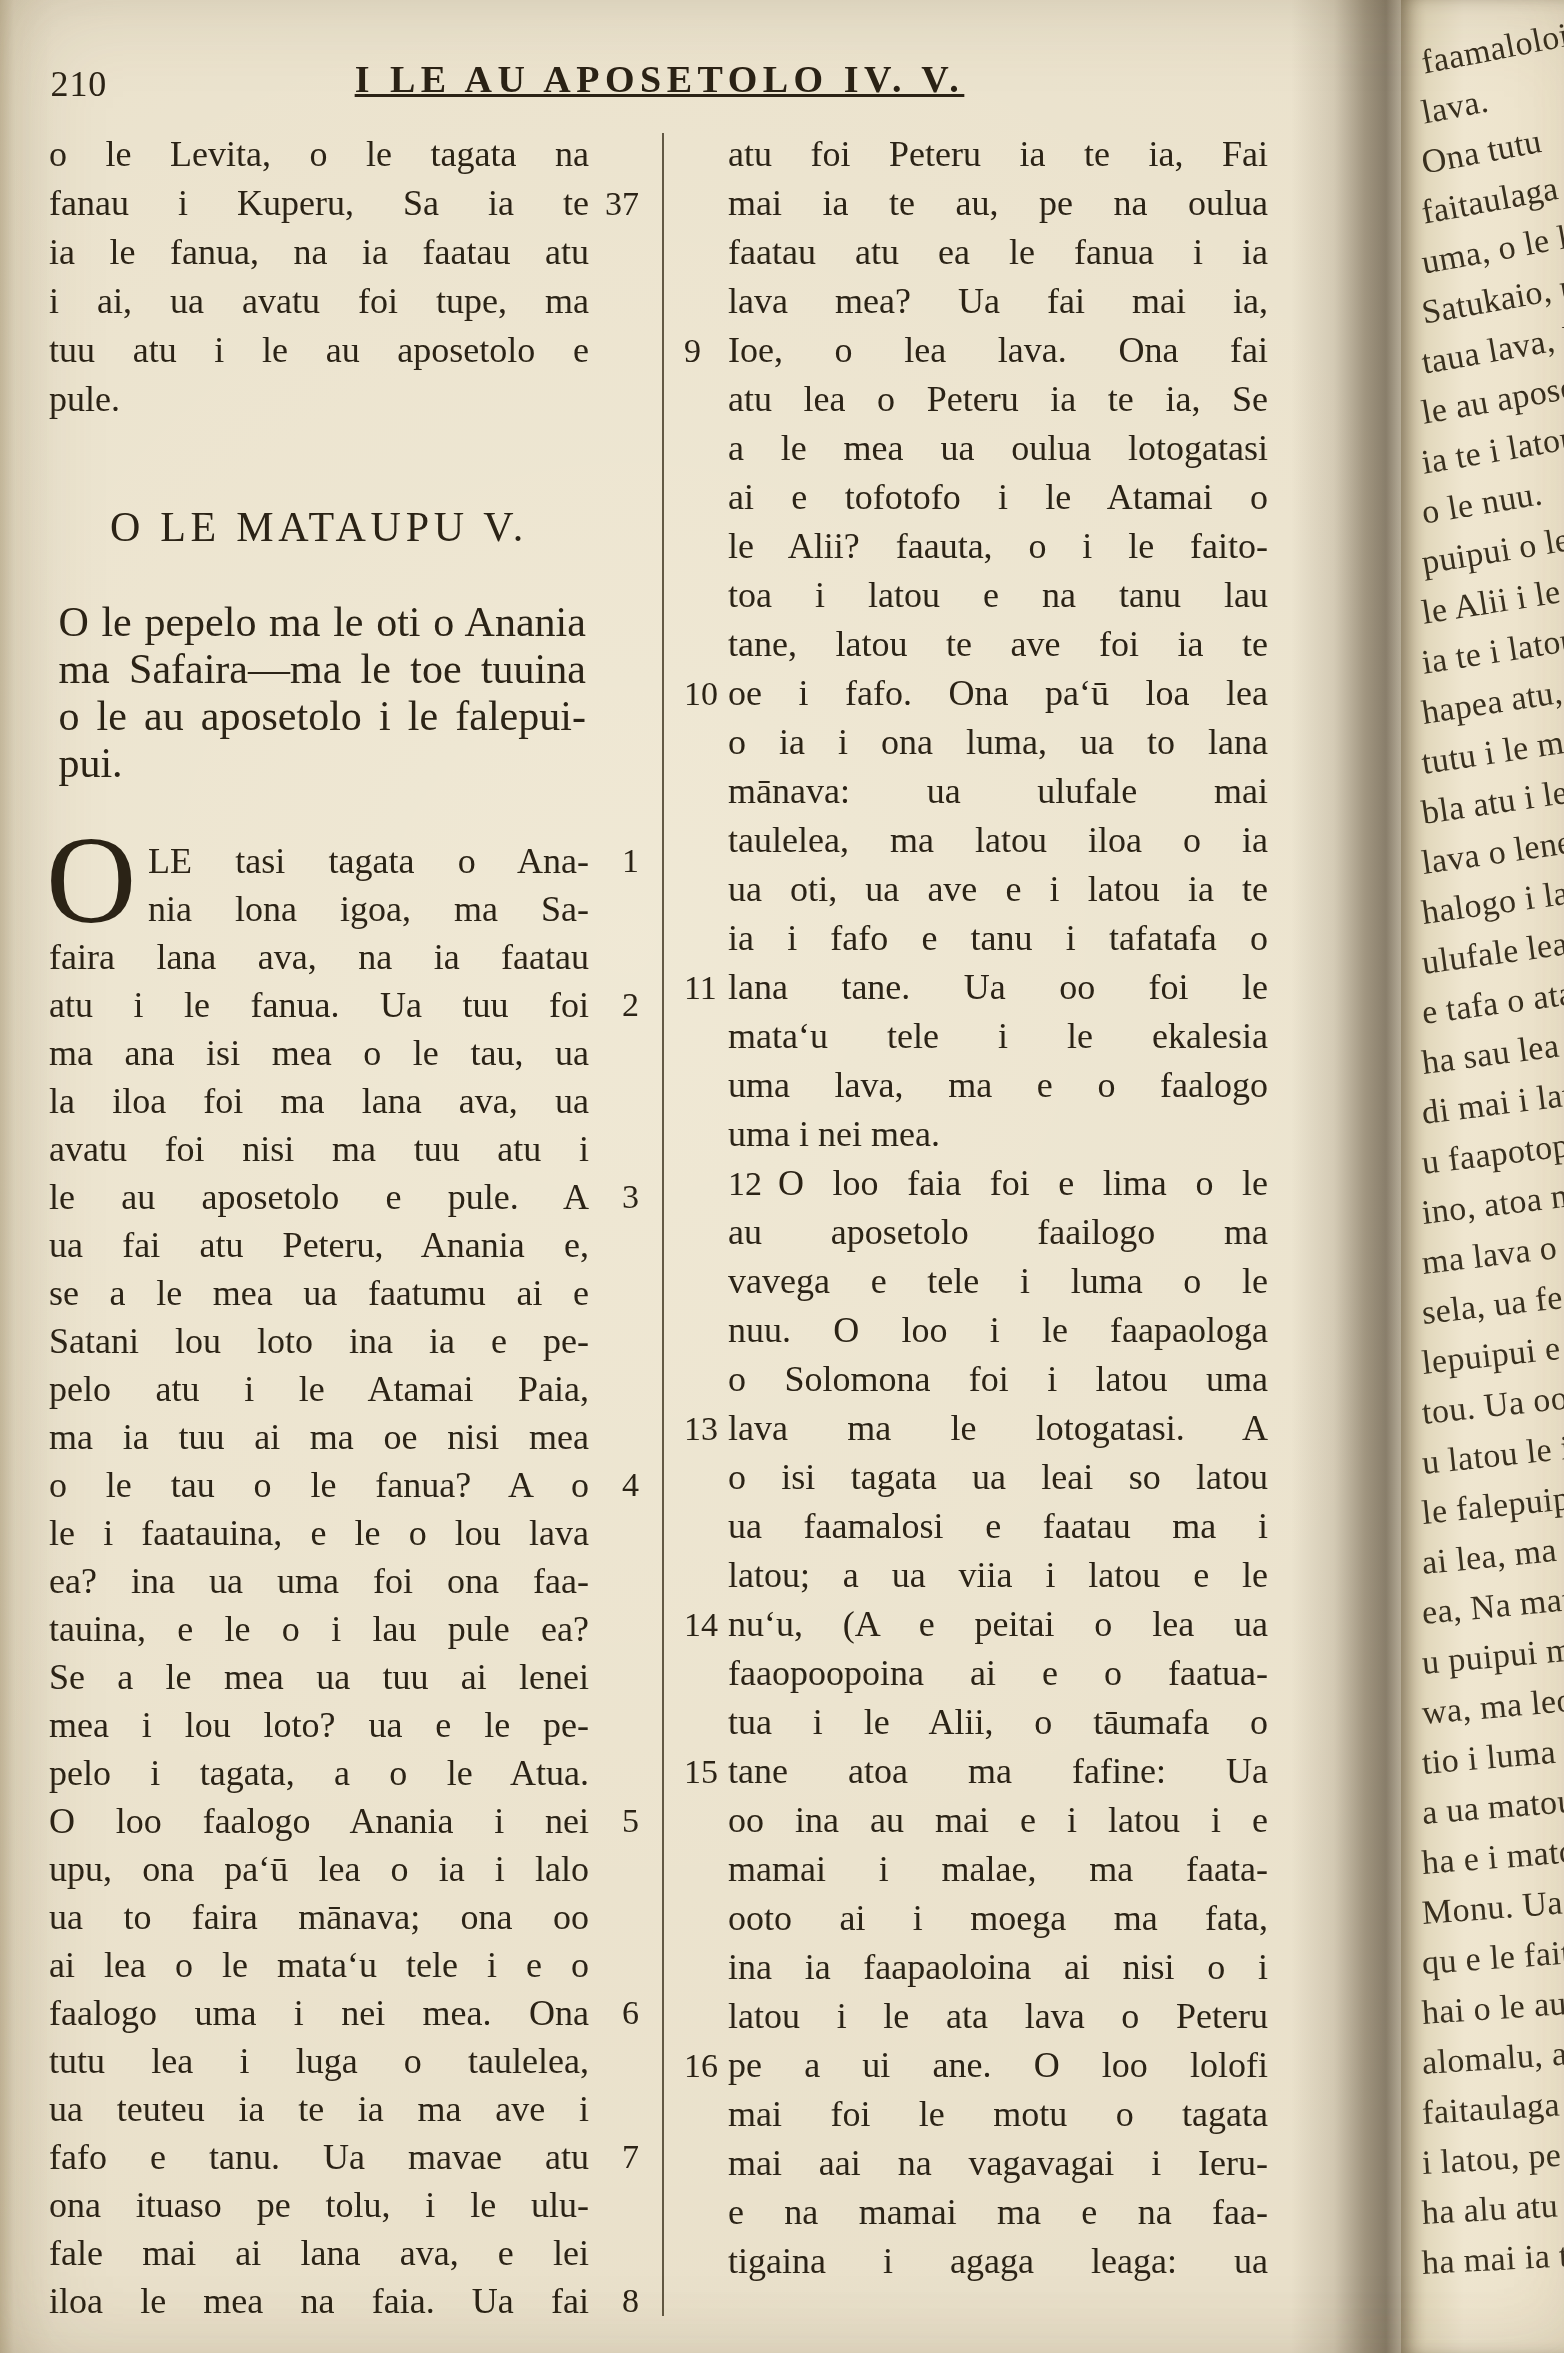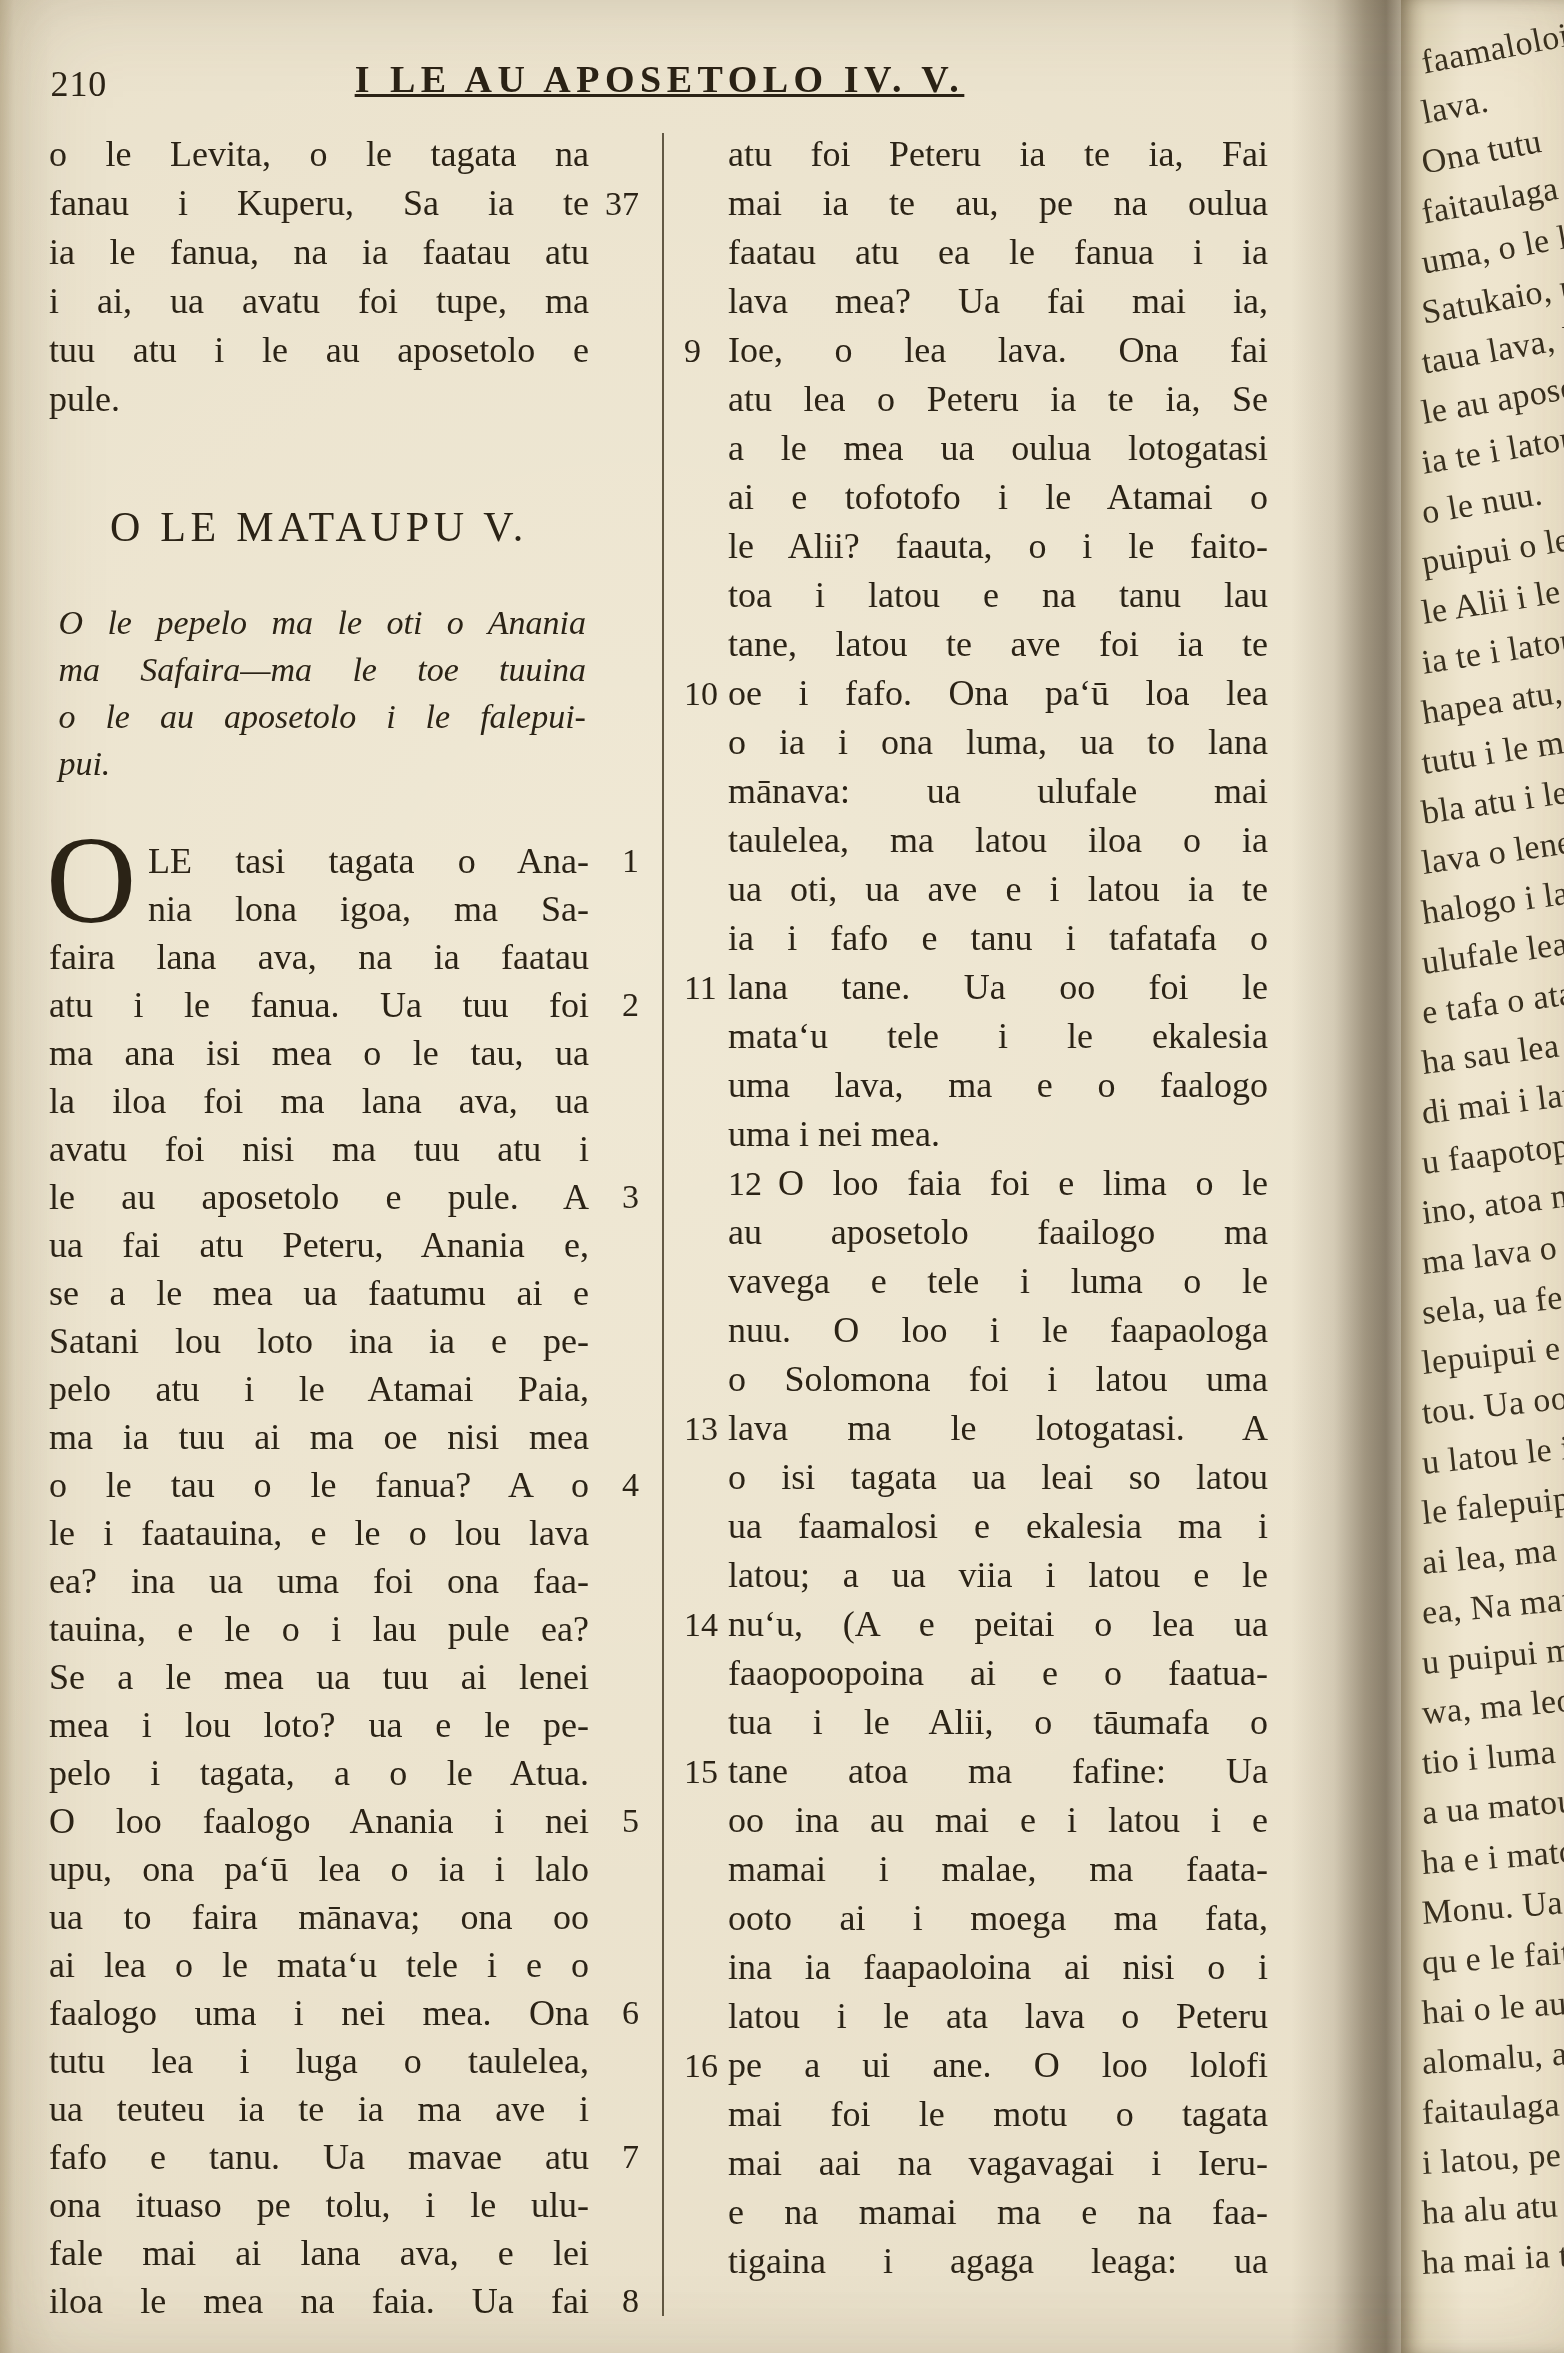--- a/index.html
+++ b/index.html
@@ -58,21 +58,21 @@
   .vnum.left-margin  { position:absolute; right:-50px; top:0; }
   .vnum.right-margin { position:absolute; left:-44px; top:0; }
   .vnum.inline { position:static; margin-right:16px; }
 
   
   .chapter {
     margin:75px 0 44px 0; padding:0;
     text-align:center; font-size:42px; line-height:56px;
     font-weight:normal; letter-spacing:4.7px; white-space:nowrap;
   }
-  .summary { font-style:italic; font-size:34px; margin:0 3.1px 50px 9.4px; }
+  .summary { font-size:42px; margin:0 3.1px 50px 9.4px; }
   .summary .line { height:47px; line-height:47px; }
 
   
   .bodyblock { position:relative; }
   .bodyblock .line { height:48px; line-height:48px; }
   .dropcap {
     position:absolute; left:-3.1px; top:-12.5px;
     font-size:125px; line-height:110px; font-weight:normal;
   }
   .line.dc { padding-left:99px; }
@@ -192,21 +192,21 @@
         <div class="line"><span>mata‘u tele i le ekalesia</span></div>
         <div class="line"><span>uma lava, ma e o faalogo</span></div>
         <div class="line end"><span>uma i nei mea.</span></div>
         <div class="line"><span class="vnum inline">12</span><span>O loo faia foi e lima o le</span></div>
         <div class="line"><span>au aposetolo faailogo ma</span></div>
         <div class="line"><span>vavega e tele i luma o le</span></div>
         <div class="line"><span>nuu.  O loo i le faapaologa</span></div>
         <div class="line"><span>o Solomona foi i latou uma</span></div>
         <div class="line"><span class="vnum right-margin">13</span><span>lava ma le lotogatasi.  A</span></div>
         <div class="line"><span>o isi tagata ua leai so latou</span></div>
-        <div class="line"><span>ua faamalosi e ekalesia ma i</span></div>
+        <div class="line"><span>ua faamalosi e faatau ma i</span></div>
         <div class="line"><span>latou; a ua viia i latou e le</span></div>
         <div class="line"><span class="vnum right-margin">14</span><span>nu‘u,  (A e peitai o lea ua</span></div>
         <div class="line"><span>faaopoopoina ai e o faatua-</span></div>
         <div class="line"><span>tua i le Alii, o tāumafa o</span></div>
         <div class="line"><span class="vnum right-margin">15</span><span>tane atoa ma fafine:  Ua</span></div>
         <div class="line"><span>oo ina au mai e i latou i e</span></div>
         <div class="line"><span>mamai i malae, ma faata-</span></div>
         <div class="line"><span>ooto ai i moega ma fata,</span></div>
         <div class="line"><span>ina ia faapaoloina ai nisi o i</span></div>
         <div class="line"><span>latou i le ata lava o Peteru</span></div>

